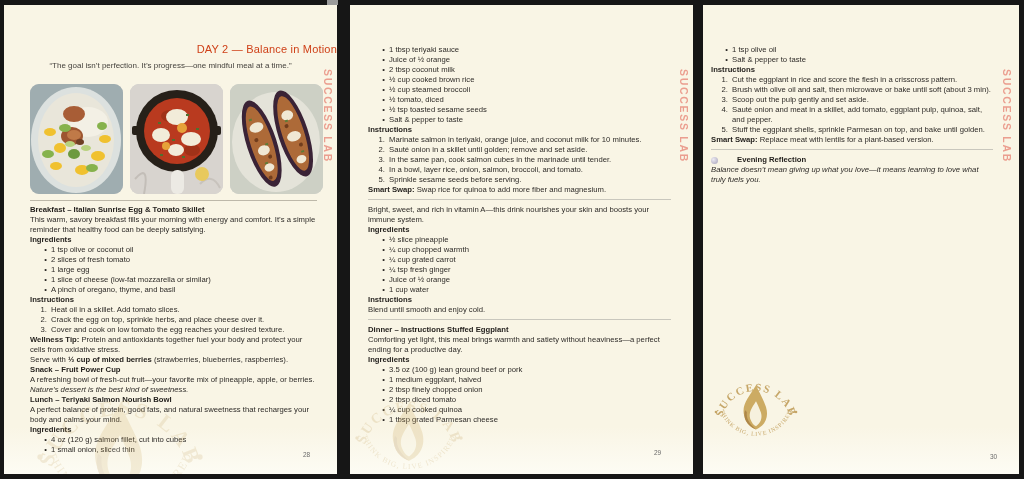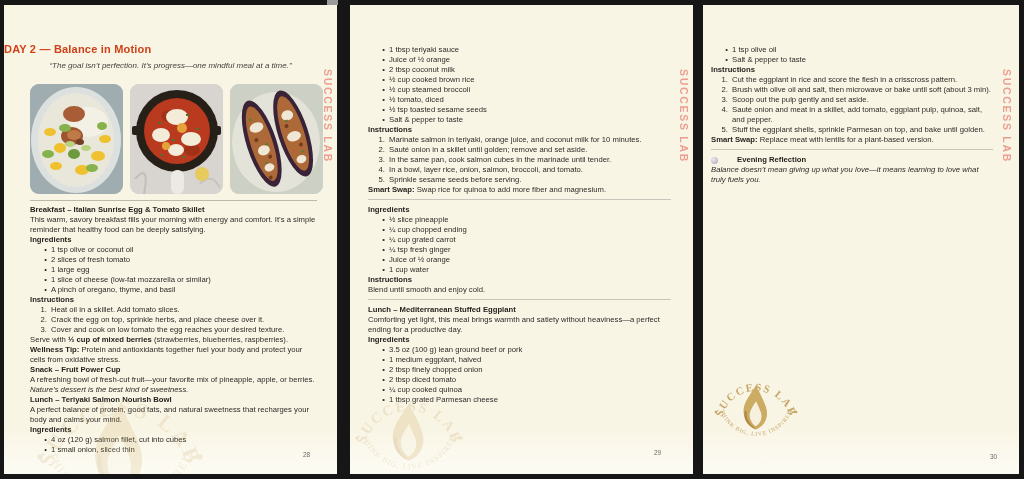--- a/index.html
+++ b/index.html
@@ -9,24 +9,24 @@
     font-family:"Liberation Sans",sans-serif;
   }
   .page{
     position:absolute;top:5px;height:469px;overflow:hidden;
     background:linear-gradient(#f9f5e5 0%,#f9f5e5 90%,#fdfcf4 100%);
   }
   #p1{left:4px;width:333px}
   #p2{left:350px;width:343px}
   #p3{left:703px;width:316px}
 
-  .title{position:absolute;top:38px;left:0;width:100%;text-align:left;
-         font-size:11px;font-weight:bold;color:#cf4018;letter-spacing:.2px}
+  .title{position:absolute;top:38px;left:0;width:100%;text-align:right;
+         font-size:11px;font-weight:normal;color:#cf4018;letter-spacing:.2px}
   .quote{position:absolute;top:56px;left:0;width:100%;text-align:center;
-         font-size:8px;font-style:italic;color:#45423d}
+         font-size:8px;color:#45423d}
 
   .photos{position:absolute;left:26px;top:79px;display:flex;gap:7px}
   .photo{width:93px;height:110px;border-radius:9px;overflow:hidden;background:#ccc}
   .photo svg{display:block;width:100%;height:100%}
   .photo-rule{position:absolute;left:26px;top:195px;width:287px;border-top:1px solid #bdb8a9}
 
   .flow{position:absolute;font-size:7.7px;line-height:10px;color:#2e2b28}
   #p1 .flow{left:26px;top:200px;width:287px}
   #p2 .flow{left:18px;top:40px;width:303px}
   #p3 .flow{left:8px;top:40px;width:282px}
@@ -185,22 +185,22 @@
         </div>
         <div class="li">
           <span class="mk">2.</span>
           <span class="tx">Crack the egg on top, sprinkle herbs, and place cheese over it.</span>
         </div>
         <div class="li">
           <span class="mk">3.</span>
           <span class="tx">Cover and cook on low tomato the egg reaches your desired texture.</span>
         </div>
       </div>
+      <div class="p"><span class="b">Wellness Tip:</span><span> Protein and antioxidants together fuel your body and protect your cells from oxidative stress.</span></div>
       <div class="p"><span>Serve with </span><span class="b">½ cup of mixed berries</span><span> (strawberries, blueberries, raspberries).</span></div>
-      <div class="p"><span class="b">Wellness Tip:</span><span> Protein and antioxidants together fuel your body and protect your cells from oxidative stress.</span></div>
       <div class="h">Snack – Fruit Power Cup</div>
       <div class="p"><span>A refreshing bowl of fresh-cut fruit—your favorite mix of pineapple, apple, or berries.</span></div>
       <div class="p"><span class=" i">Nature’s dessert is the best kind of sweetness.</span></div>
       <div class="h">Lunch – Teriyaki Salmon Nourish Bowl</div>
       <div class="p"><span>A perfect balance of protein, good fats, and natural sweetness that recharges your body and calms your mind.</span></div>
       <div class="h">Ingredients</div>
       <div class="ul">
         <div class="li">
           <span class="mk">•</span>
           <span class="tx">4 oz (120 g) salmon fillet, cut into cubes</span>
@@ -285,29 +285,30 @@
           <span class="mk">4.</span>
           <span class="tx">In a bowl, layer rice, onion, salmon, broccoli, and tomato.</span>
         </div>
         <div class="li">
           <span class="mk">5.</span>
           <span class="tx">Sprinkle sesame seeds before serving.</span>
         </div>
       </div>
       <div class="p"><span class="b">Smart Swap:</span><span> Swap rice for quinoa to add more fiber and magnesium.</span></div>
       <div class="hr"></div>
+      <div class="p"><span>Bright, sweet, and rich in vitamin A—this drink nourishes your skin and boosts your immune system.</span></div>
       <div class="h">Ingredients</div>
       <div class="ul">
         <div class="li">
           <span class="mk">•</span>
           <span class="tx">½ slice pineapple</span>
         </div>
         <div class="li">
           <span class="mk">•</span>
-          <span class="tx">¼ cup chopped ending</span>
+          <span class="tx">¼ cup chopped warmth</span>
         </div>
         <div class="li">
           <span class="mk">•</span>
           <span class="tx">¼ cup grated carrot</span>
         </div>
         <div class="li">
           <span class="mk">•</span>
           <span class="tx">¼ tsp fresh ginger</span>
         </div>
         <div class="li">
@@ -315,21 +316,21 @@
           <span class="tx">Juice of ½ orange</span>
         </div>
         <div class="li">
           <span class="mk">•</span>
           <span class="tx">1 cup water</span>
         </div>
       </div>
       <div class="h">Instructions</div>
       <div class="p"><span>Blend until smooth and enjoy cold.</span></div>
       <div class="hr"></div>
-      <div class="h">Lunch – Mediterranean Stuffed Eggplant</div>
+      <div class="h">Dinner – Instructions Stuffed Eggplant</div>
       <div class="p"><span>Comforting yet light, this meal brings warmth and satiety without heaviness—a perfect ending for a productive day.</span></div>
       <div class="h">Ingredients</div>
       <div class="ul">
         <div class="li">
           <span class="mk">•</span>
           <span class="tx">3.5 oz (100 g) lean ground beef or pork</span>
         </div>
         <div class="li">
           <span class="mk">•</span>
           <span class="tx">1 medium eggplant, halved</span>

